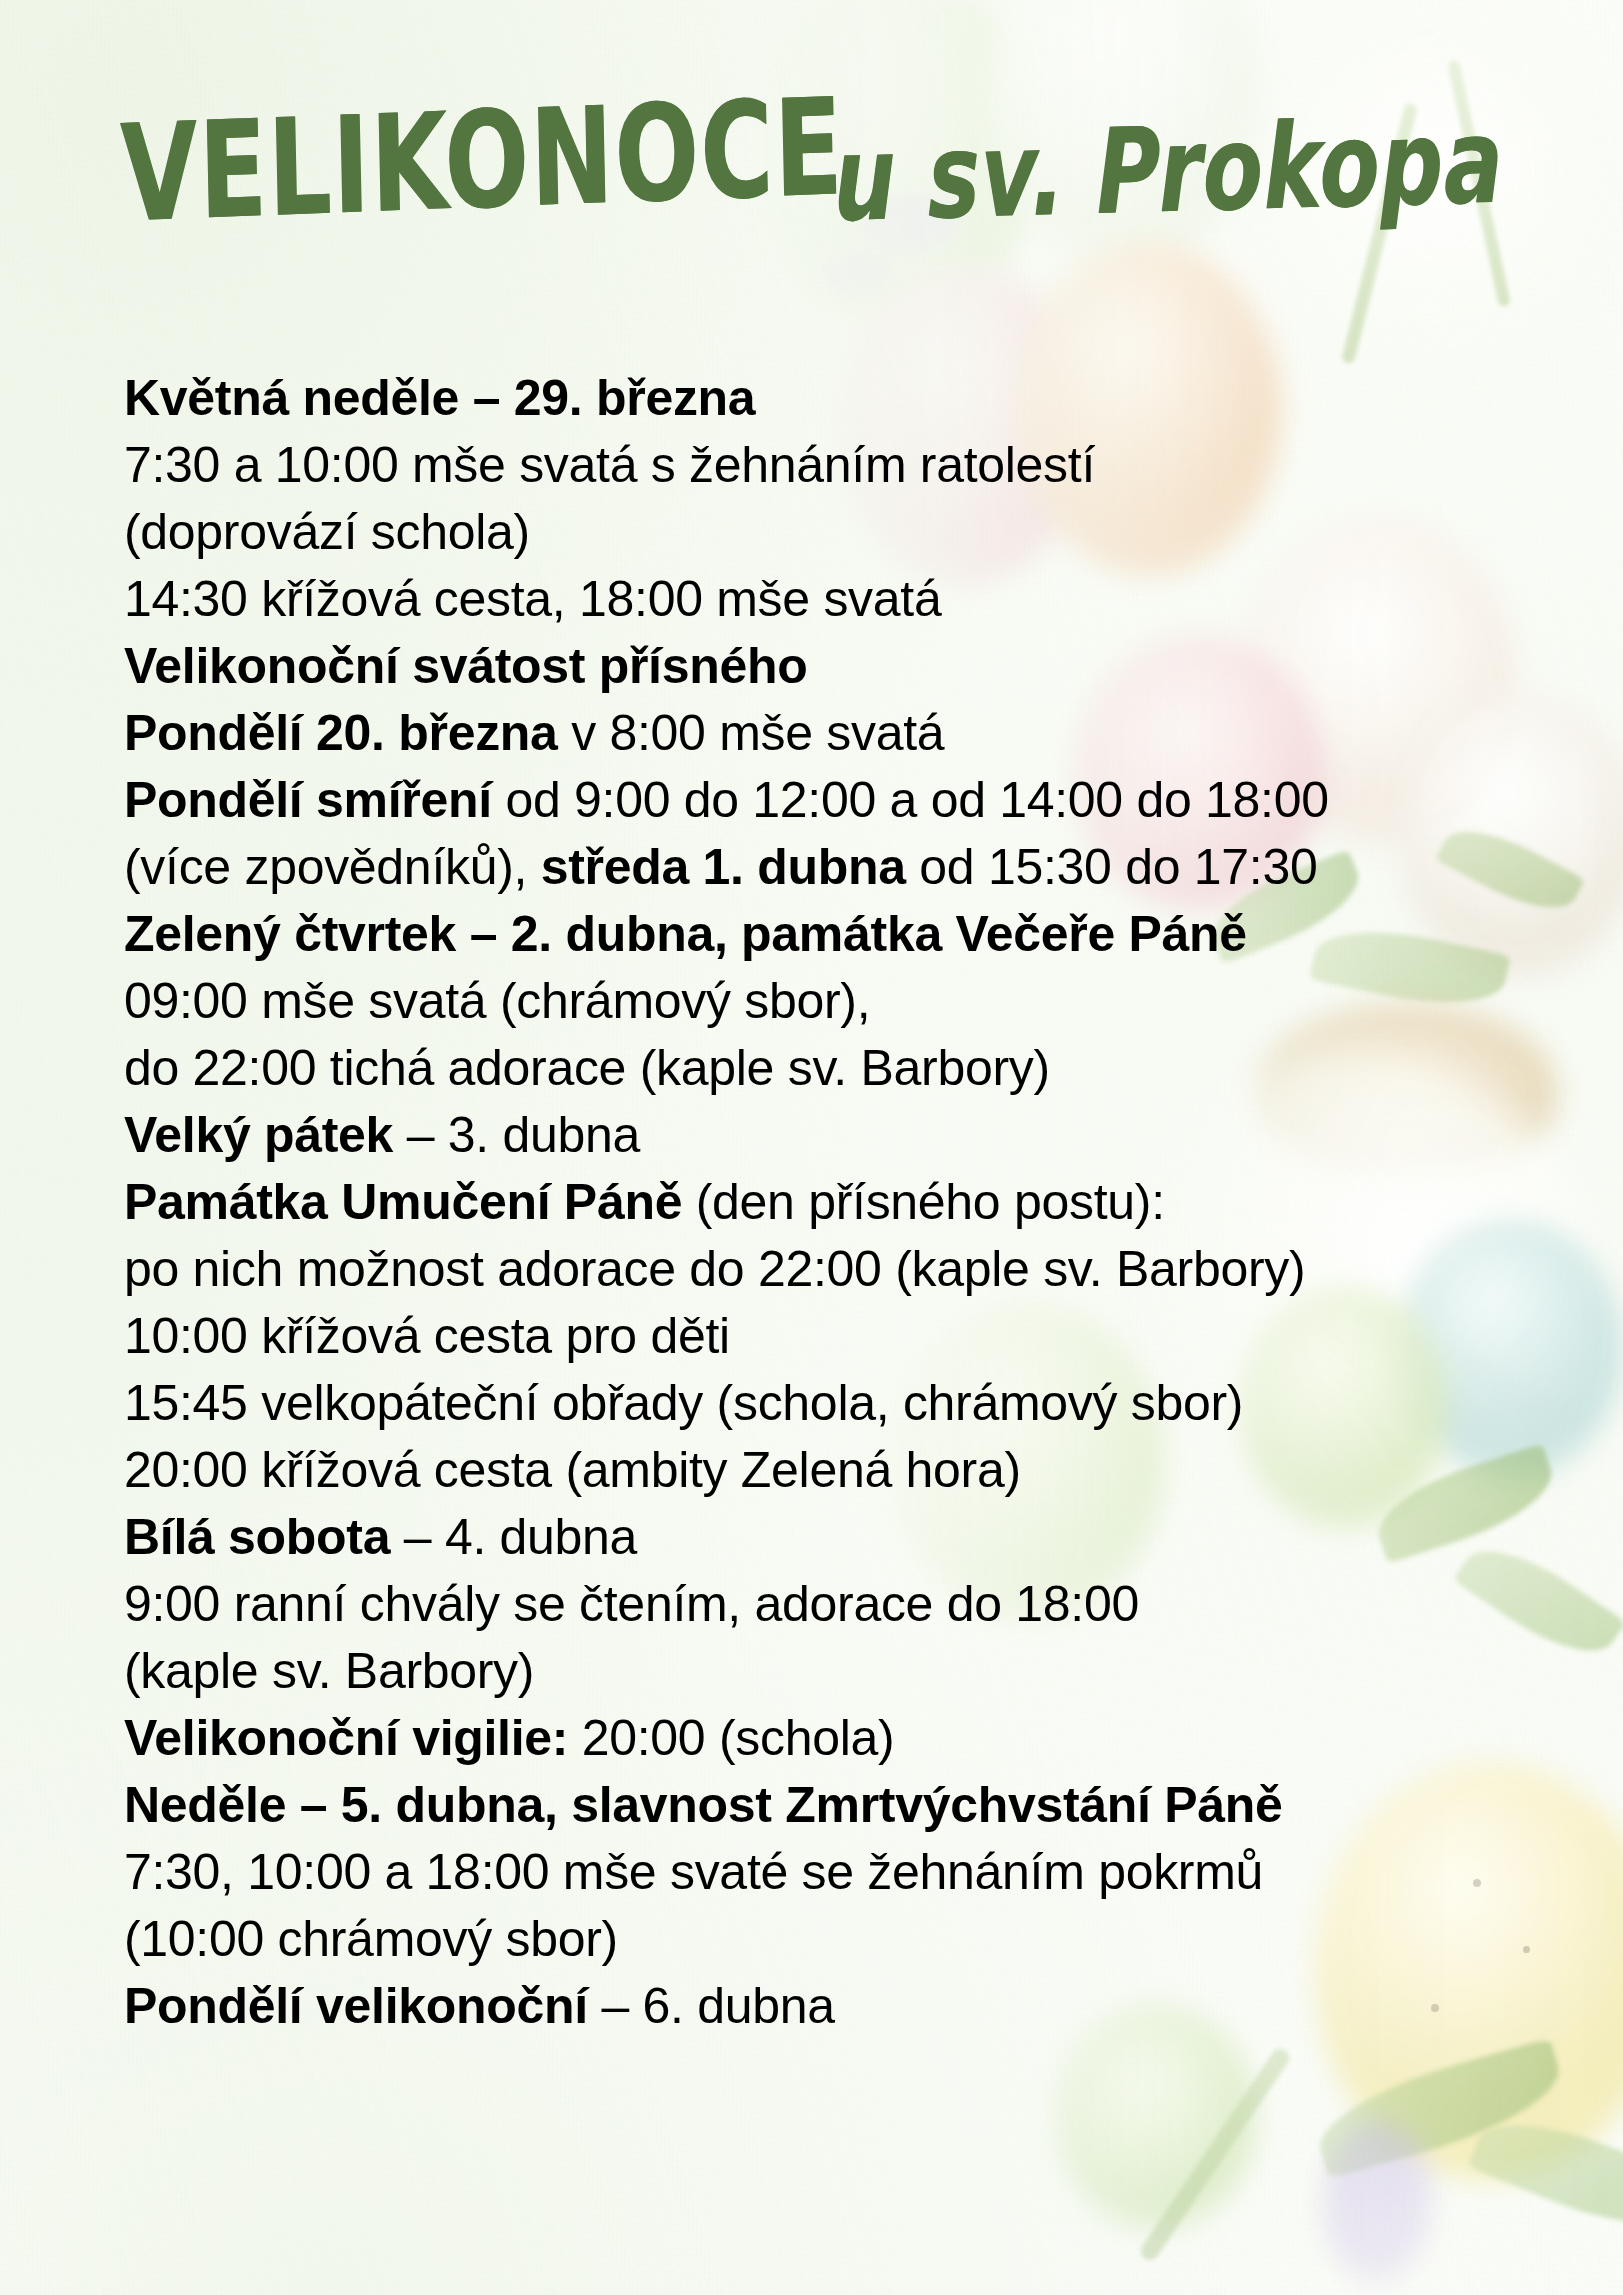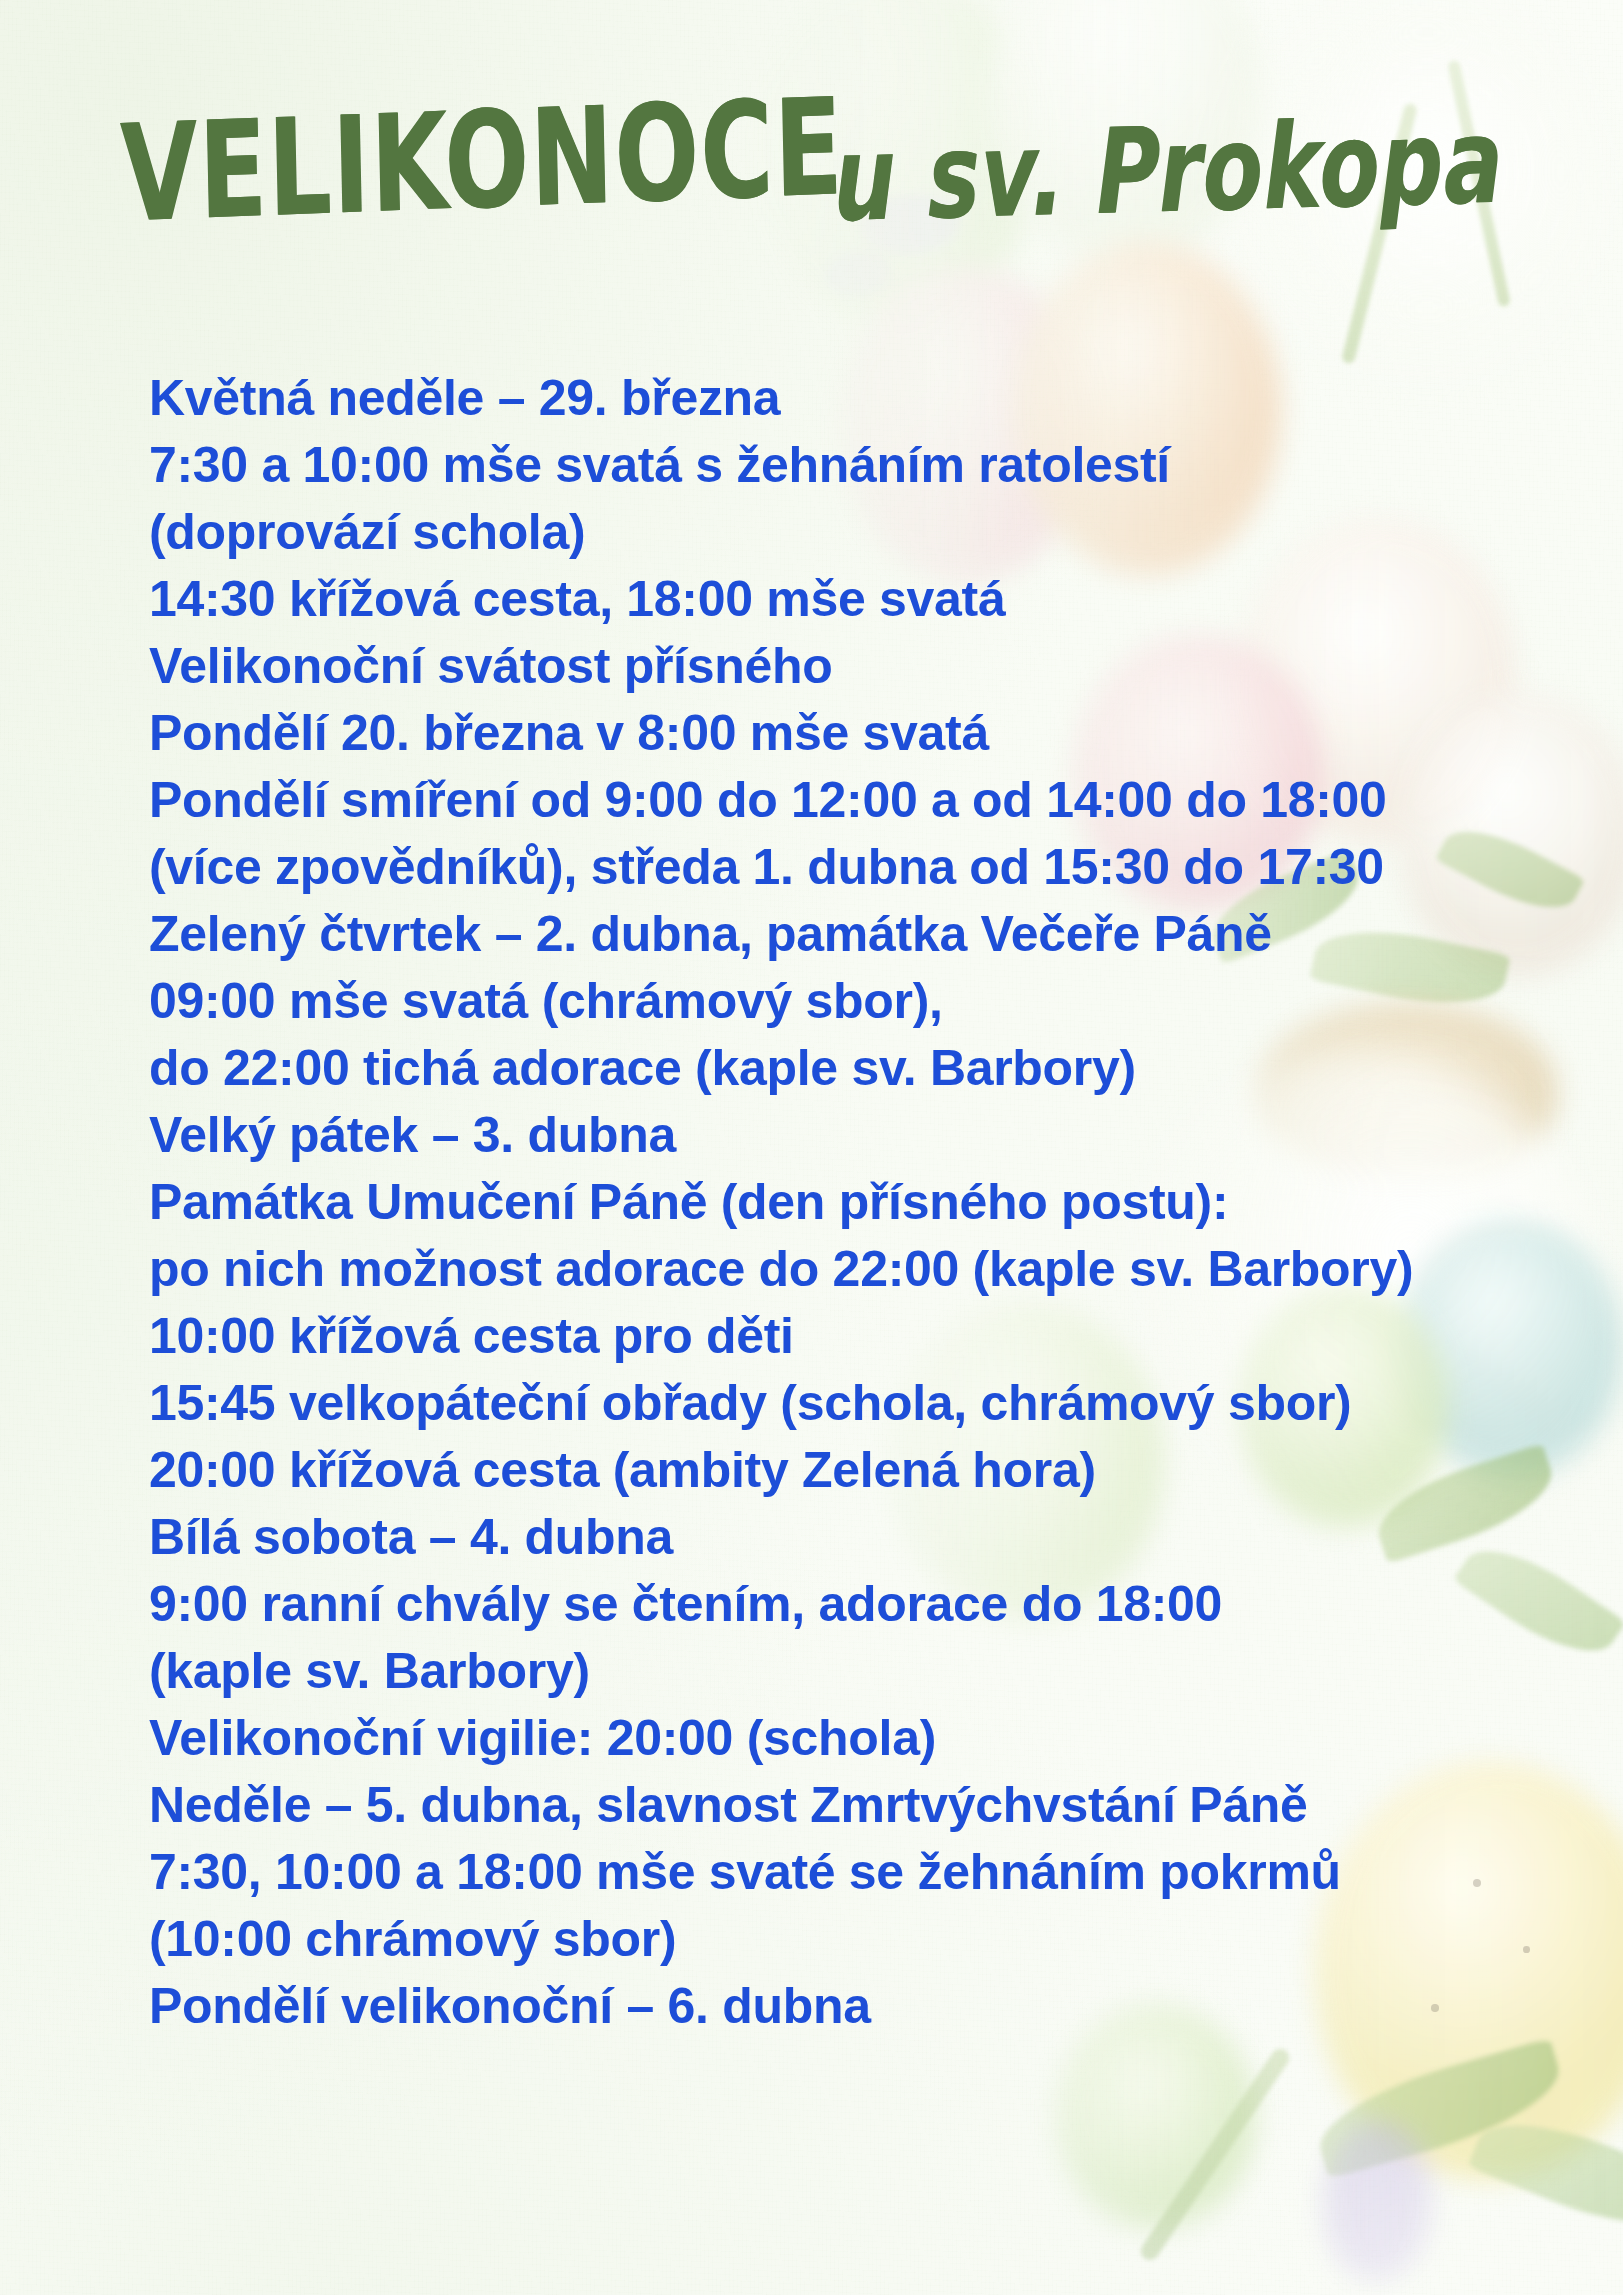--- a/index.html
+++ b/index.html
@@ -76,31 +76,30 @@
     transform:scaleX(.82) scaleY(1.10) rotate(-1.2deg);
     transform-origin:left bottom;
     text-shadow:0.8px 0 0 currentColor;
   }
 
   
   .schedule{
     position:absolute;left:124px;top:365px;
     width:1303px;
     font-family:"Liberation Sans", sans-serif;
-    color:#1d4ed8;
-    margin-left:25px;
+    color:#000000;
   }
   .line{
     font-size:50px;
     line-height:67px;
     white-space:nowrap;
     letter-spacing:-0.3px;
   }
   .line b{font-weight:700;}
-  .line .reg{font-weight:700;}
+  .line .reg{font-weight:400;}
 </style>
 </head>
 <body>
 
 <div class="poster">
 
   <div class="bg-layer">
     <div class="paper-wash"></div>
     <div class="paper-grain"></div>
 

